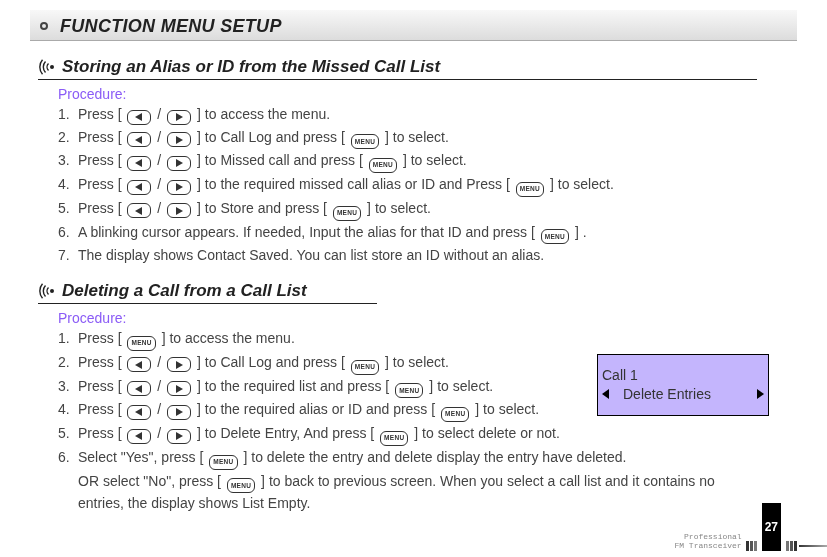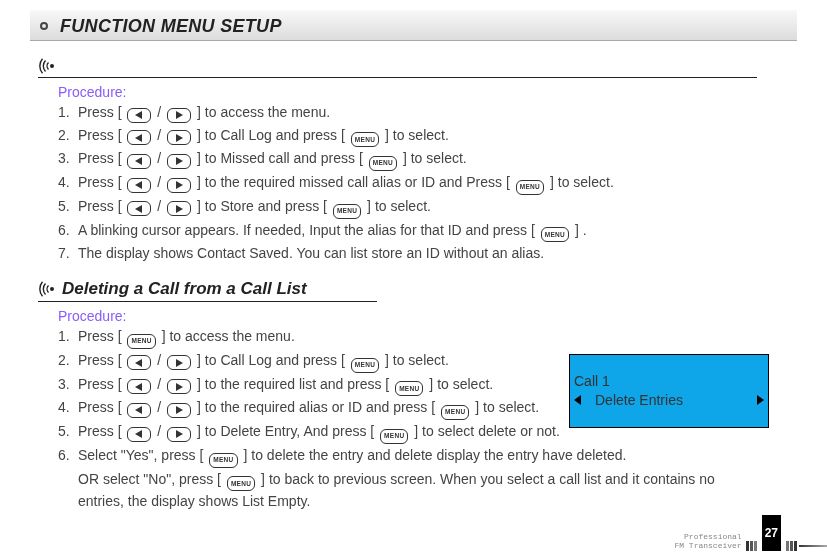--- a/index.html
+++ b/index.html
@@ -116,25 +116,25 @@
     font-weight: bold;
     line-height: 1;
     color: #333;
   }
   .key.arrow svg { display:block; }
   .key.menu { font-size: 6.5px; letter-spacing: 0.3px; min-width: 28px;}
   .callout {
     position: absolute;
     right: 58px;
     top: 354px;
-    width: 200px;
+    width: 172px;
     border: 1.5px solid #000;
-    background: #0ea5e9;
+    background: #c4b5fd;
     font-size: 14px;
-    padding: 17px 4px;
+    padding: 11px 4px;
     line-height: 1.35;
   }
   .callout-line2 {
     display: flex;
     align-items: center;
     gap: 12px;
   }
   .callout-line2 .arrow-l, .callout-line2 .arrow-r {
     width: 0; height: 0;
     border-top: 5px solid transparent;
@@ -149,21 +149,21 @@
     display: flex;
     align-items: flex-end;
     font-size: 8px;
     color: #888;
   }
   .footer-text { text-align: right; margin-right: 4px; line-height: 1.1; font-family: "Courier New", monospace; }
   .page-badge {
     background: #000;
     color: #fff;
     font-size: 12px;
-    padding: 11px 3px;
+    padding: 17px 3px;
     font-weight: bold;
     margin:0 4px;
   }
 </style>
 </head>
 <body>
 
 <div class="page">
 
   <div class="section-bar">
@@ -172,20 +172,21 @@
   </div>
 
   <div class="subsection">
     <div class="sub-header">
       <svg class="signal-svg" width="18" height="18" viewBox="0 0 18 18">
         <circle cx="14" cy="9" r="2" fill="#222"></circle>
         <path d="M10.5 5.5 A5 5 0 0 0 10.5 12.5" fill="none" stroke="#222" stroke-width="1.4"></path>
         <path d="M7.5 3.5 A8 8 0 0 0 7.5 14.5" fill="none" stroke="#222" stroke-width="1.4"></path>
         <path d="M4.5 1.8 A11 11 0 0 0 4.5 16.2" fill="none" stroke="#222" stroke-width="1.4"></path>
       </svg>
+      <span class="sub-title">Storing an Alias or ID from the Missed Call List</span>
     </div>
 
     <div class="proc-block">
       <div class="proc-label">Procedure:</div>
       <ol class="step-list">
 
         <li>
             <span class="step-body">
           <span>Press [ </span><span class="key arrow">
                 <svg width="10" height="8">

